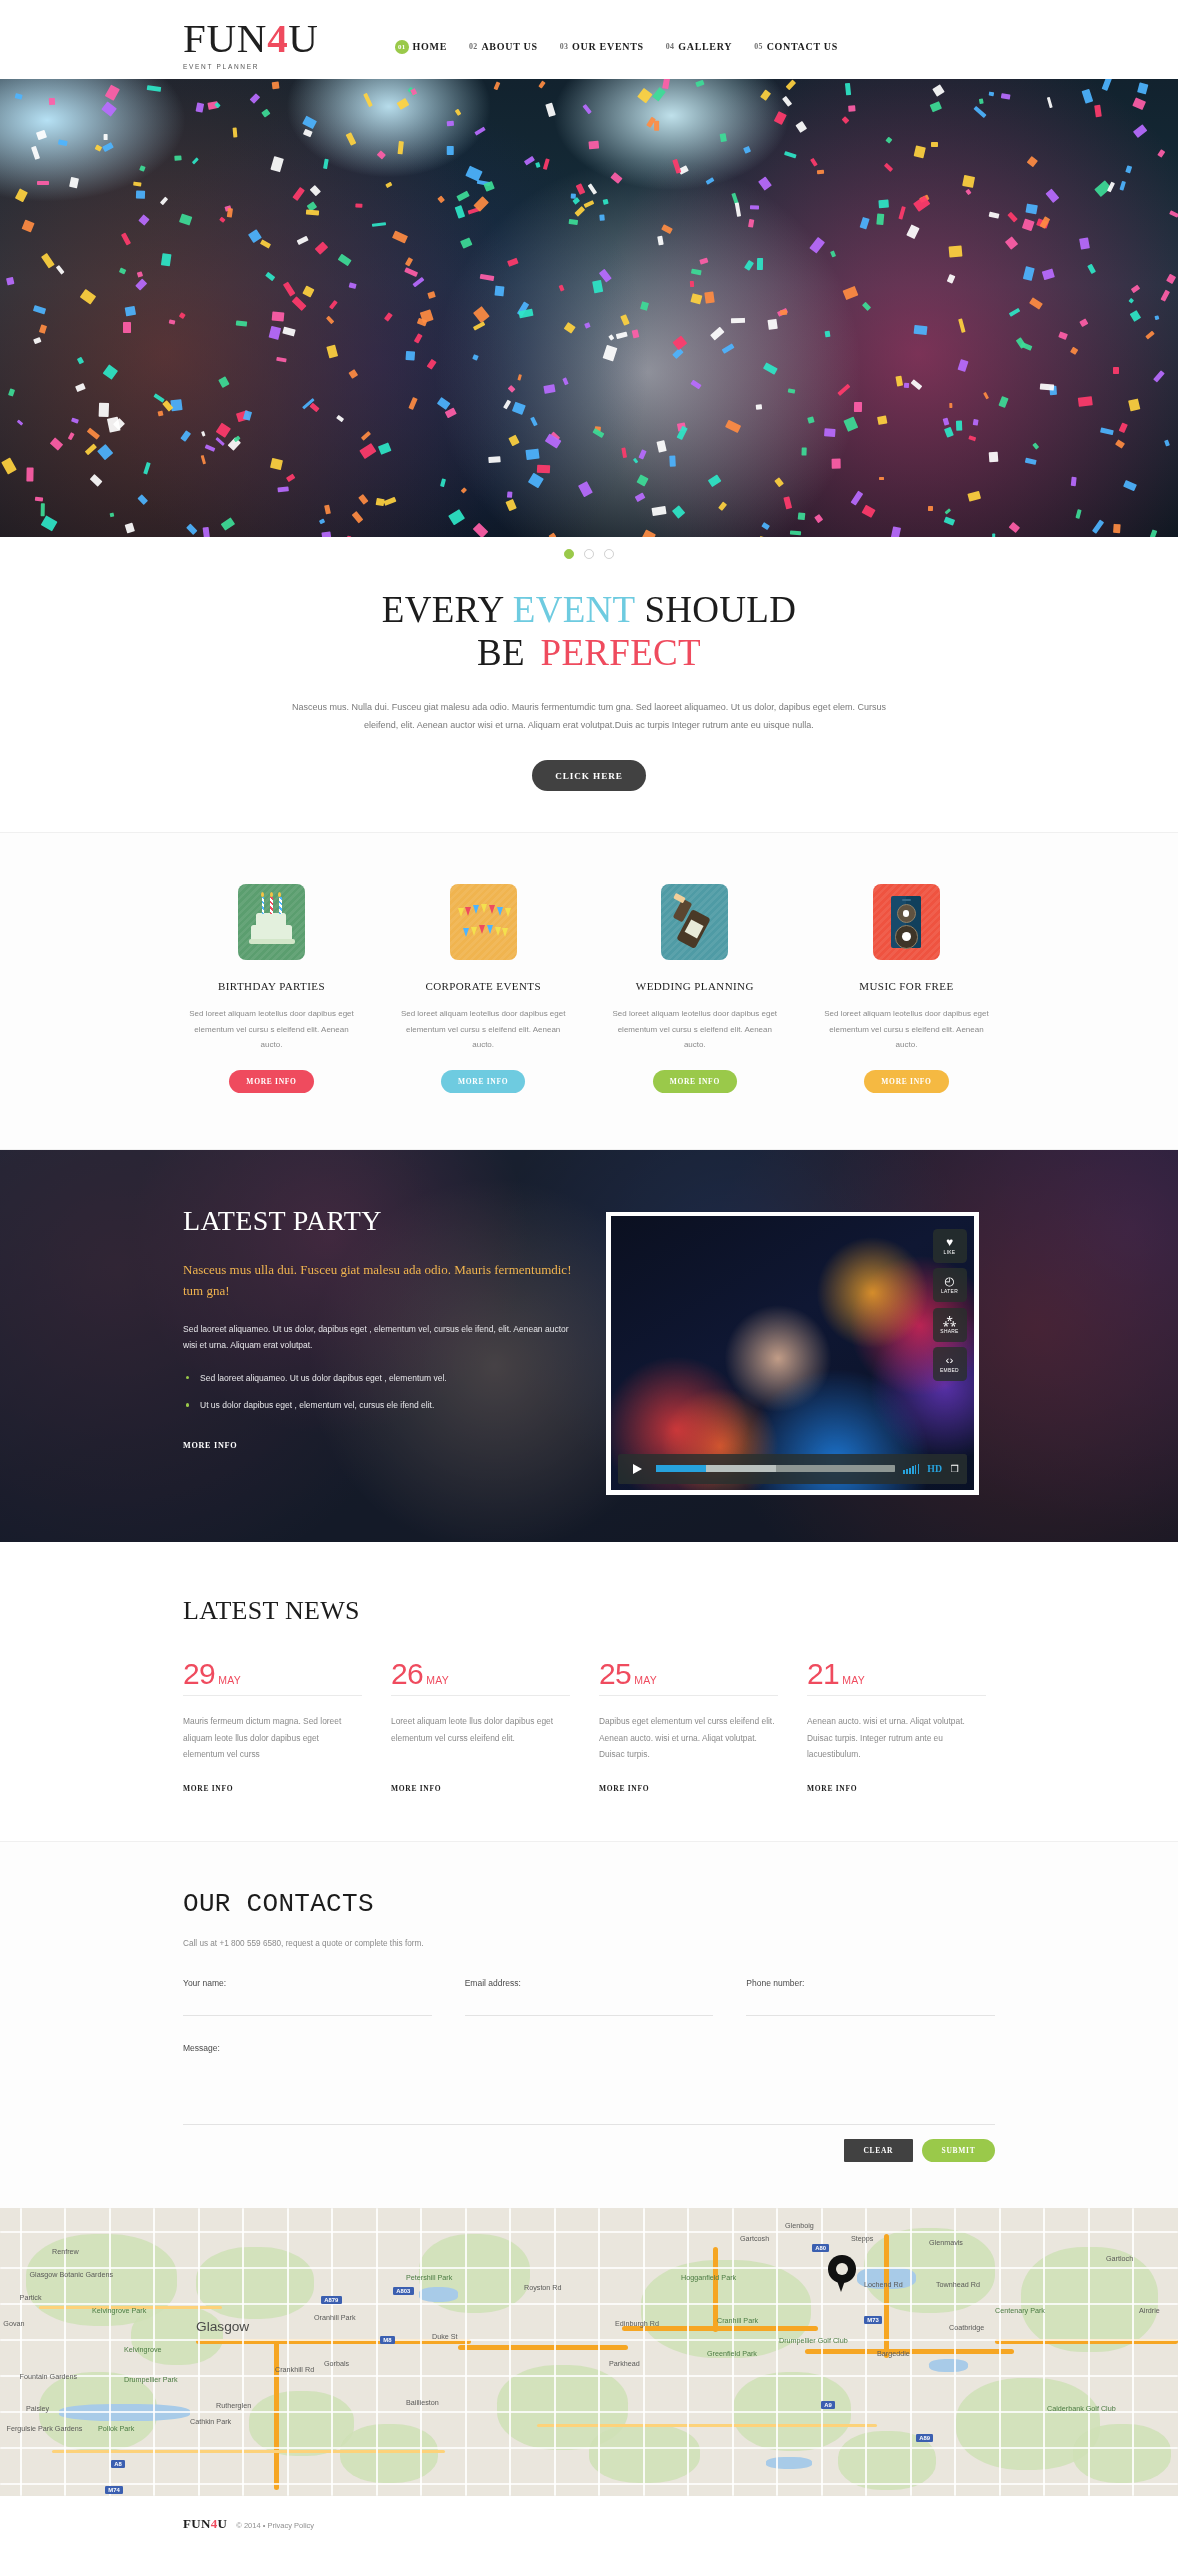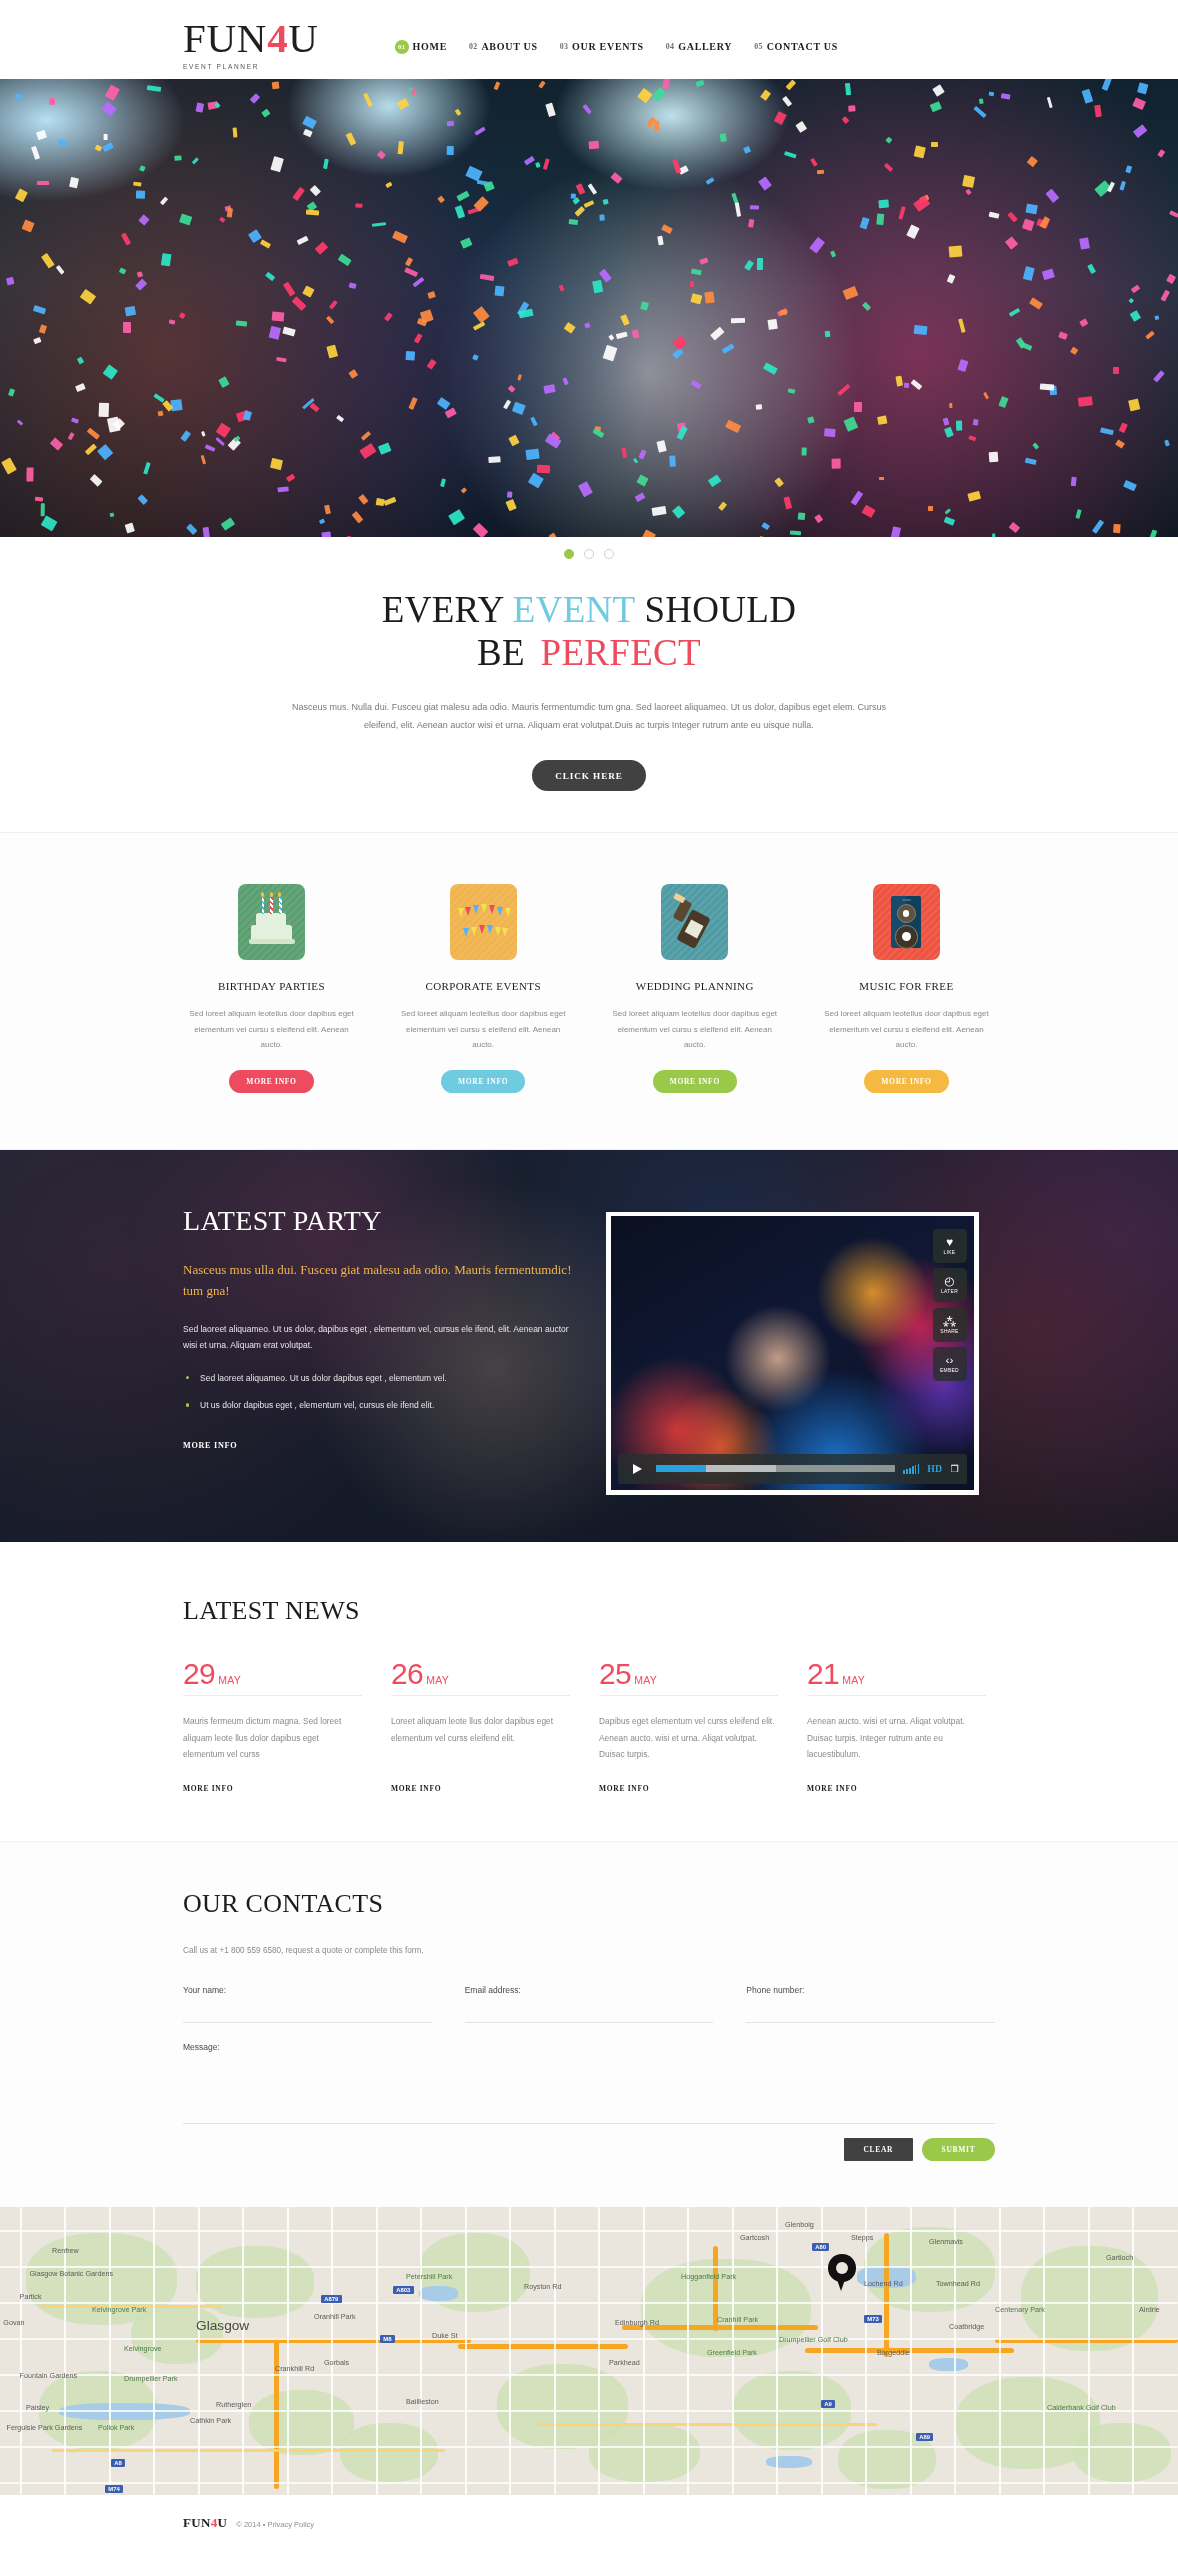--- a/index.html
+++ b/index.html
@@ -282,23 +282,23 @@
     font-family: "Liberation Serif", serif;
     font-size: 7.5px; font-weight: 700; letter-spacing: 0.7px;
     color: #1d1d1d; text-decoration: none; cursor: pointer;
   }
 
   
   .contacts {
     padding: 47px 0 46px; background: #fdfdfd;
     border-top: 0.7px solid #f0f0f0;
   }
-  .contacts .sec-title { margin-bottom: 27px; }
+  .contacts .sec-title { margin-bottom: 20px; font-family: Liberation Mono, monospace; }
   .contacts-sub { font-size: 8.2px; color: #8a8a8a; margin-bottom: 30px; }
-  .form-row { display: flex; gap: 33px; margin-bottom: 19px; }
+  .form-row { display: flex; gap: 33px; margin-bottom: 27px; }
   .field { flex: 1; }
   .field label {
     display: block; font-size: 8.5px; color: #4a4a4a; margin-bottom: 9.2px;
   }
   .field input {
     width: 100%; border: none; border-bottom: 0.7px solid #e3e3e3;
     background: transparent; height: 18.3px; font-size: 8.5px;
     color: #444; font-family: "Liberation Sans", sans-serif; outline: none;
   }
   .field textarea {

